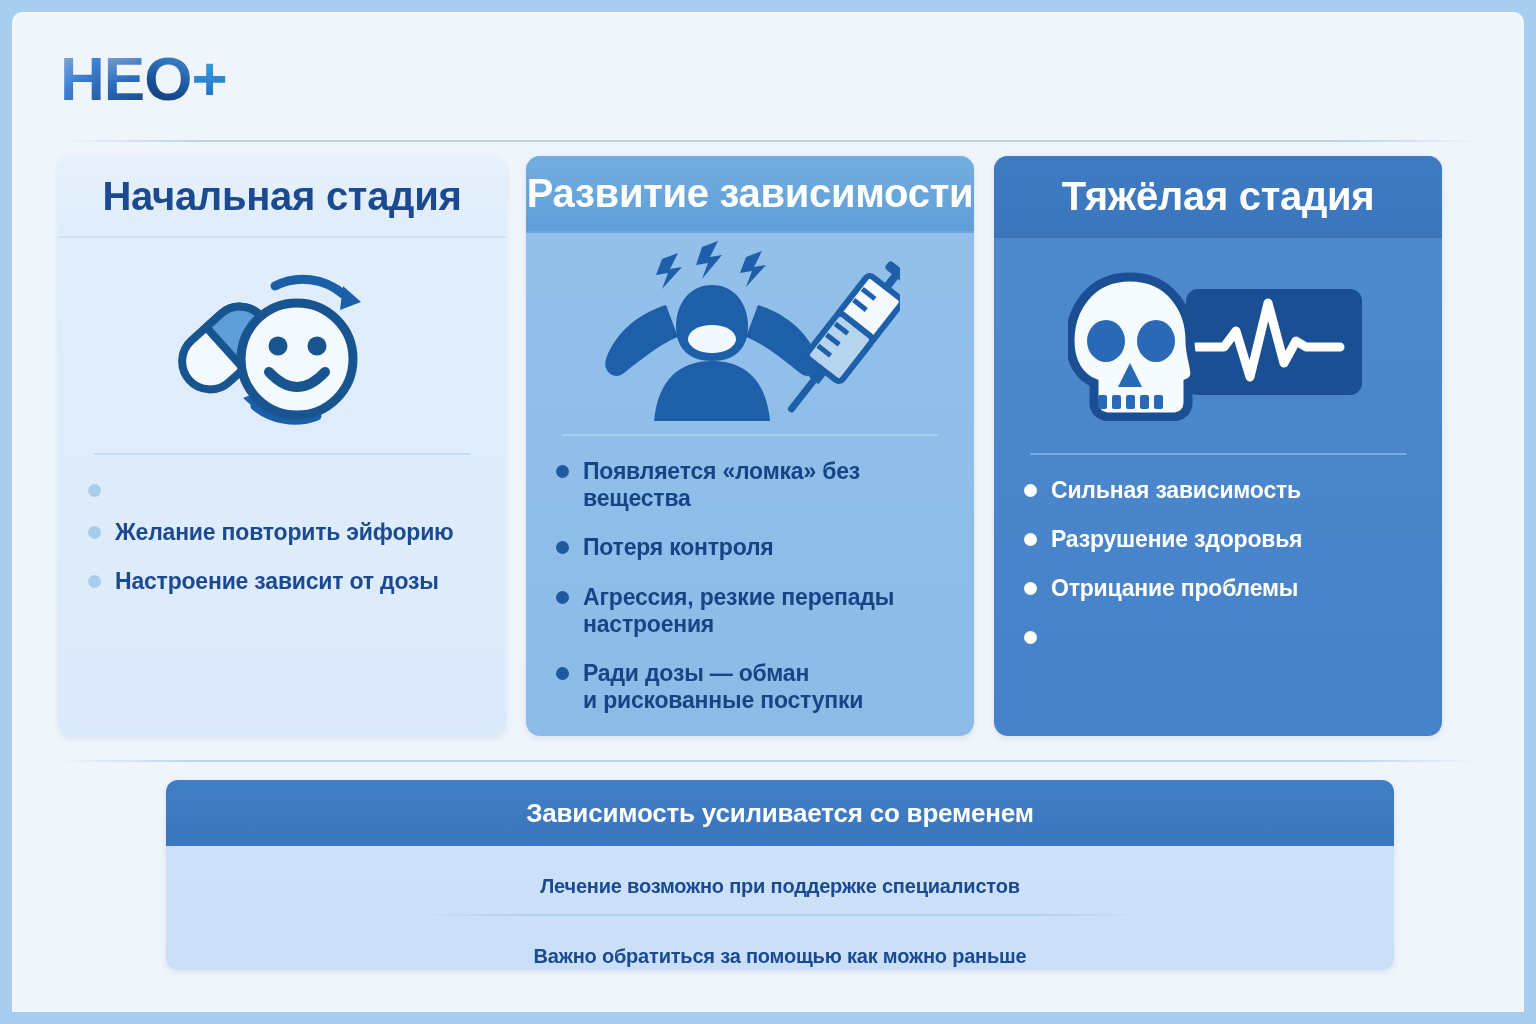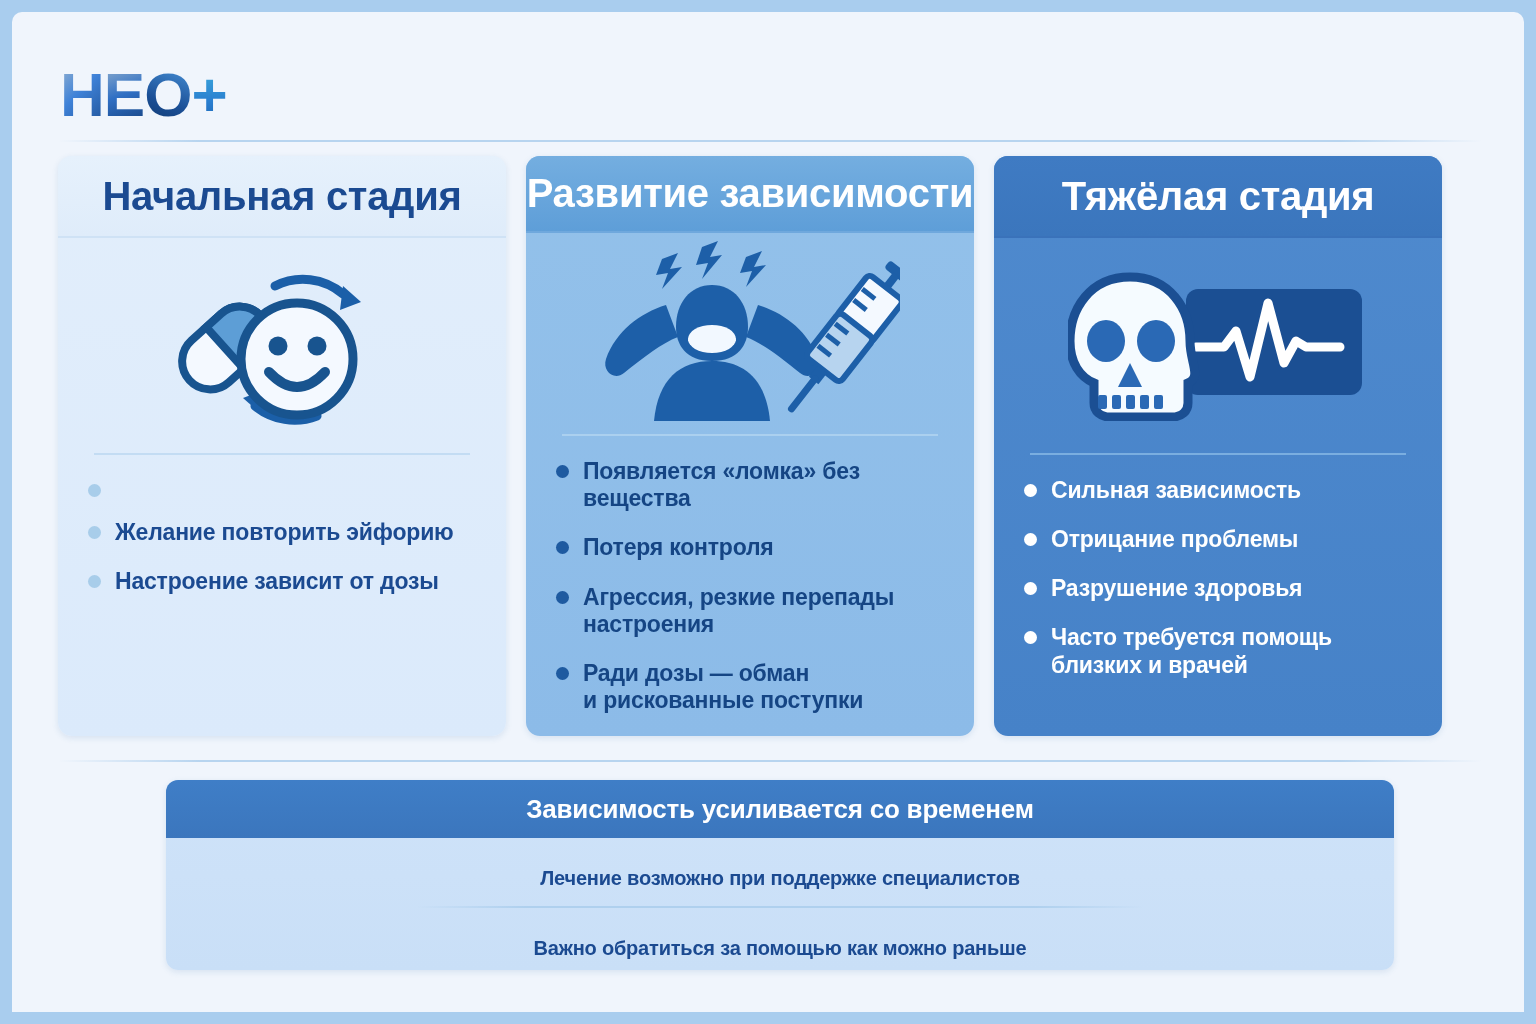--- a/index.html
+++ b/index.html
@@ -12,21 +12,21 @@
   .frame{
     position:absolute;
     left:12px;top:12px;
     width:1512px;height:1000px;
     background:#f0f5fc;
     border-radius:10px 10px 0 0;
     overflow:hidden;
   }
   
   .header{
-    position:absolute;left:0;top:16px;width:100%;height:122px;
+    position:absolute;left:0;top:0;width:100%;height:122px;
   }
   .logo{
     position:absolute;left:48px;top:36px;
     font-size:62px;font-weight:bold;letter-spacing:-1px;
     line-height:62px;
     font-family:"Liberation Sans", sans-serif;
   }
   .logo .l1{
     background:linear-gradient(135deg,#9fb8cf 0%,#3f82d8 45%,#1d4f93 100%);
     -webkit-background-clip:text;background-clip:text;color:transparent;
@@ -117,21 +117,21 @@
     position:absolute;left:46px;top:748px;width:1424px;height:2px;
     background:linear-gradient(90deg,rgba(160,200,240,0) 0%,#b7d4ef 10%,#b7d4ef 90%,rgba(160,200,240,0) 100%);
   }
   .footer{
     position:absolute;left:154px;top:768px;width:1228px;height:190px;
     border-radius:12px;overflow:hidden;
     background:linear-gradient(180deg,#cfe3f9 0%,#c9dff7 100%);
     box-shadow:0 2px 6px rgba(60,110,170,.14);
   }
   .foot-head{
-    height:58px;display:flex;align-items:center;justify-content:center;
+    height:66px;display:flex;align-items:center;justify-content:center;
     background:linear-gradient(180deg,#3f7ec7 0%,#3b76bd 100%);
     color:#ffffff;font-size:26px;font-weight:bold;letter-spacing:-0.2px;
   }
   .foot-line{
     height:56px;display:flex;align-items:center;justify-content:center;
     color:#1b4a91;font-size:20px;font-weight:bold;letter-spacing:-0.2px;margin-top:12px;
   }
   .foot-div{
     height:2px;margin:0 250px;
     background:linear-gradient(90deg,rgba(160,200,240,0) 0%,#afd0ee 15%,#afd0ee 85%,rgba(160,200,240,0) 100%);
@@ -268,30 +268,28 @@
         </svg>
       </div>
       <div class="icon-rule"></div>
       <div class="card-list">
         <div class="bullet">
             <span class="dot"></span>
             <span style="white-space:pre-line">Сильная зависимость</span>
           </div>
         <div class="bullet">
             <span class="dot"></span>
+            <span style="white-space:pre-line">Разрушение здоровья</span>
+          </div>
+        <div class="bullet">
+            <span class="dot"></span>
             <span style="white-space:pre-line">Отрицание проблемы</span>
           </div>
         <div class="bullet">
             <span class="dot"></span>
-            <span style="white-space:pre-line">Разрушение здоровья</span>
-          </div>
-        <div class="bullet">
-            <span class="dot"></span>
-            <span style="white-space:pre-line">Часто требуется помощь
-близких и врачей</span>
           </div>
       </div>
     </div>
 
   </div>
 
   <div class="foot-rule"></div>
   <div class="footer">
     <div class="foot-head">Зависимость усиливается со временем</div>
     <div class="foot-line">Лечение возможно при поддержке специалистов</div>

